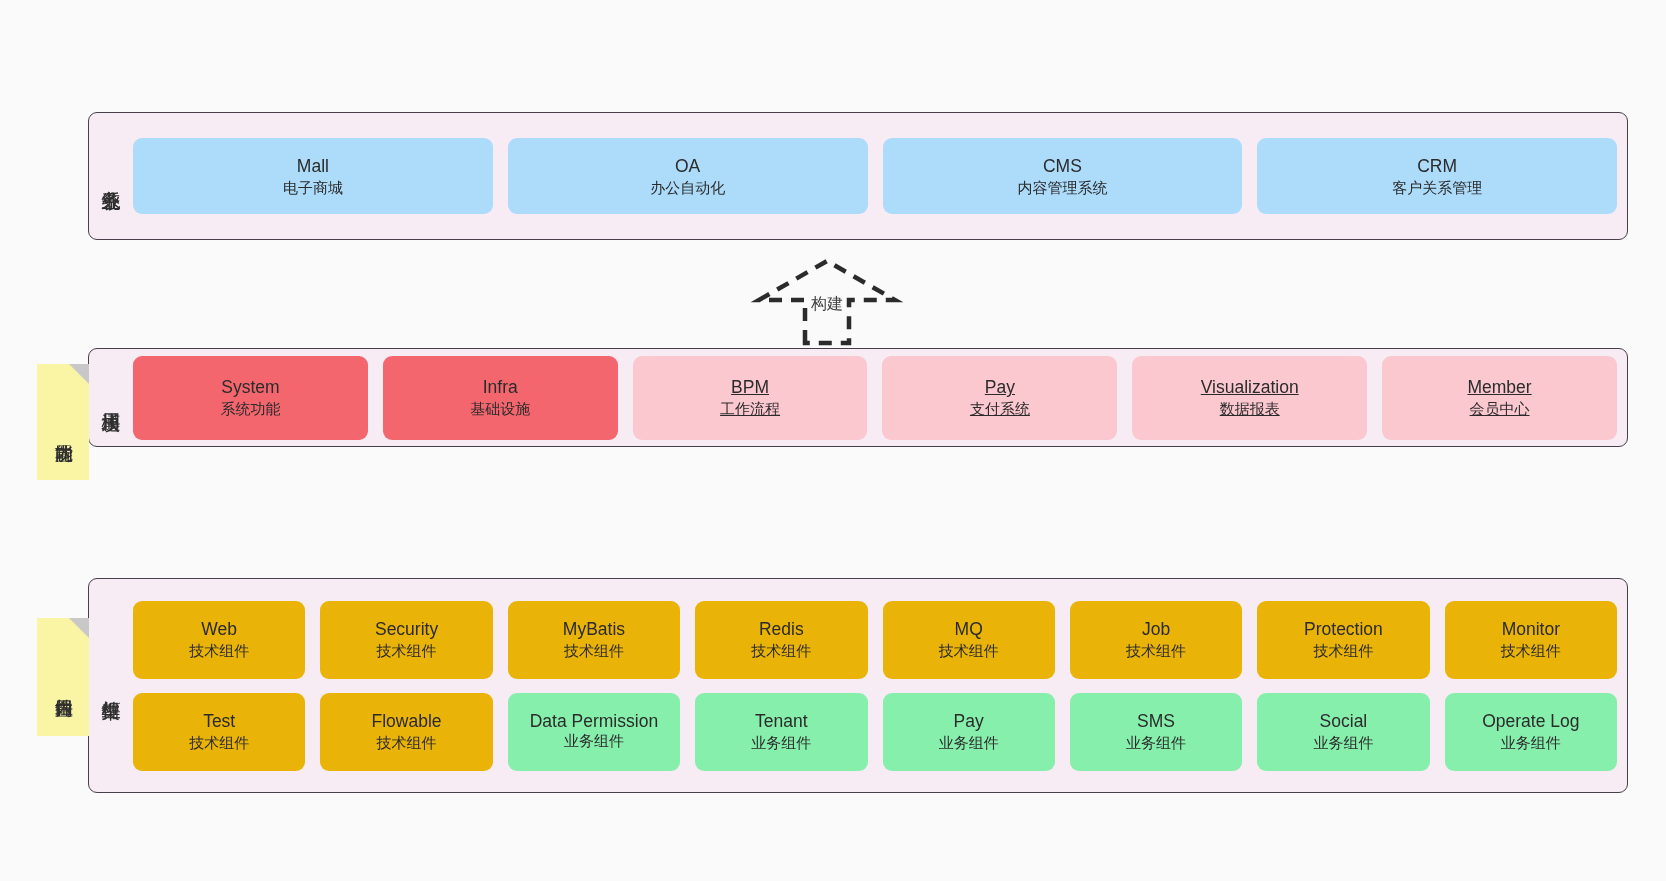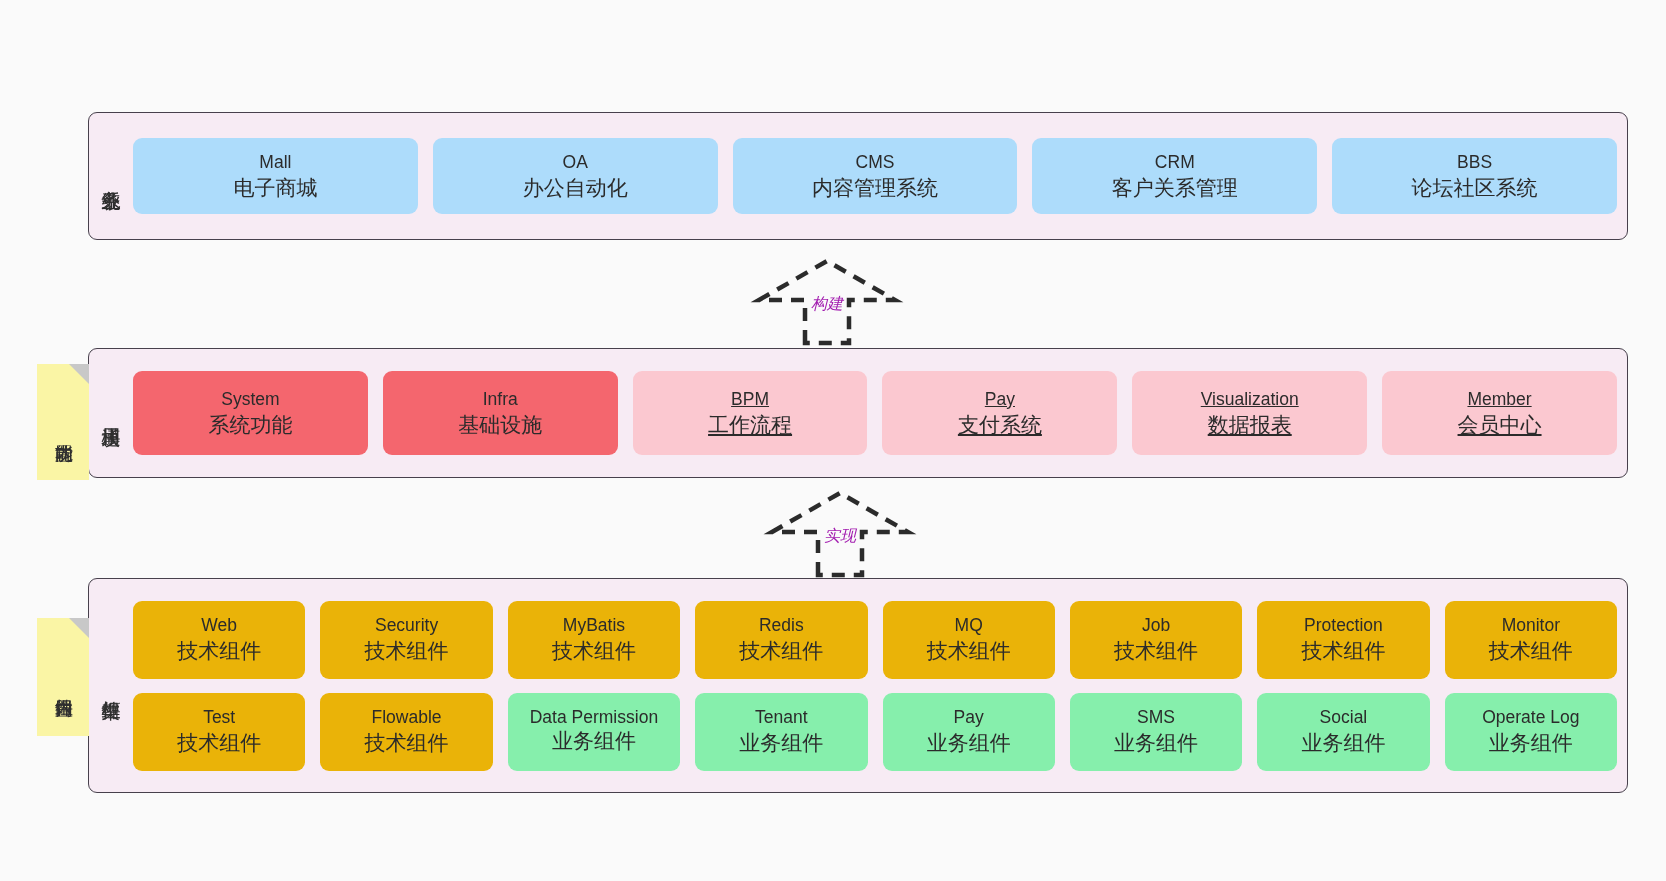--- a/index.html
+++ b/index.html
@@ -63,21 +63,21 @@
     justify-content:center;
     text-align:center;
     font-size:17px;
     line-height:1.32;
     color:#2b2b2b;
     box-sizing:border-box;
     padding:4px 6px;
     user-select:none;
   }
   .card .en{font-size:17.5px;}
-  .card .cn{font-size:21px;}
+  .card .cn{font-size:15px;}
 
   .blue{background:#ADDCFB;height:76px;}
   .red{background:#F4666E;height:84px;}
   .pink{background:#FBC8D0;height:84px;text-decoration:underline;}
   .green{background:#eab308;height:78px;}
   .lgreen{background:#86efac;height:78px;}
 
   
   .note{
     position:absolute;
@@ -110,25 +110,24 @@
     position:absolute;
     width:160px;height:100px;
   }
   .arrow svg{display:block;overflow:visible;}
   .arrow .alabel{
     position:absolute;
     left:50%;
     transform:translateX(-50%);
     top:36px;
     font-size:16px;
-    color:#a21caf;
+    color:#404040;
     background:transparent;
     white-space:nowrap;
     user-select:none;
-    font-style:italic;
   }
 </style>
 </head>
 <body>
 
 <div class="canvas">
 
   <div class="layer" id="layer-business" style="left:88px;top:112px;width:1540px;height:128px;">
     <div class="layer-title">业务系统</div>
     <div class="layer-body">
@@ -141,42 +140,38 @@
           <span class="en">OA</span>
           <span class="cn">办公自动化</span>
         </div>
         <div class="card blue">
           <span class="en">CMS</span>
           <span class="cn">内容管理系统</span>
         </div>
         <div class="card blue">
           <span class="en">CRM</span>
           <span class="cn">客户关系管理</span>
-        </div>
-        <div class="card blue">
-          <span class="en">BBS</span>
-          <span class="cn">论坛社区系统</span>
         </div>
       </div>
     </div>
   </div>
 
   <div class="arrow" id="arrow-build" style="left:757px;top:258px;width:140px;height:90px;">
     <svg width="140" height="90" viewBox="0 0 140 90">
       <path d="M 48 85 L 48 42 L 2 42 L 70 3 L 138 42 L 92 42 L 92 85 Z" fill="none" stroke="#2b2b2b" stroke-width="4.5" stroke-dasharray="13 9" stroke-linecap="butt"></path>
     </svg>
     <span class="alabel">构建</span>
   </div>
 
   <div class="note" id="note-builtin-features" style="left:37px;top:364px;height:116px;">
     <span class="fold"></span>
     <span class="txt">内置功能</span>
   </div>
 
-  <div class="layer" id="layer-common" style="left:88px;top:348px;width:1540px;height:130px;">
+  <div class="layer" id="layer-common" style="left:88px;top:348px;width:1540px;height:99px;">
     <div class="layer-title">通用模块</div>
     <div class="layer-body">
       <div class="row">
         <div class="card red">
           <span class="en">System</span>
           <span class="cn">系统功能</span>
         </div>
         <div class="card red">
           <span class="en">Infra</span>
           <span class="cn">基础设施</span>
@@ -194,26 +189,20 @@
           <span class="cn">数据报表</span>
         </div>
         <div class="card pink">
           <span class="en">Member</span>
           <span class="cn">会员中心</span>
         </div>
       </div>
     </div>
   </div>
 
-  <div class="arrow" id="arrow-implement" style="left:770px;top:490px;width:140px;height:90px;">
-    <svg width="140" height="90" viewBox="0 0 140 90">
-      <path d="M 48 85 L 48 42 L 2 42 L 70 3 L 138 42 L 92 42 L 92 85 Z" fill="none" stroke="#2b2b2b" stroke-width="4.5" stroke-dasharray="13 9" stroke-linecap="butt"></path>
-    </svg>
-    <span class="alabel">实现</span>
-  </div>
 
   <div class="note" id="note-builtin-components" style="left:37px;top:618px;height:118px;">
     <span class="fold"></span>
     <span class="txt">内置组件</span>
   </div>
 
   <div class="layer" id="layer-framework" style="left:88px;top:578px;width:1540px;height:215px;">
     <div class="layer-title">框架组件</div>
     <div class="layer-body">
 

